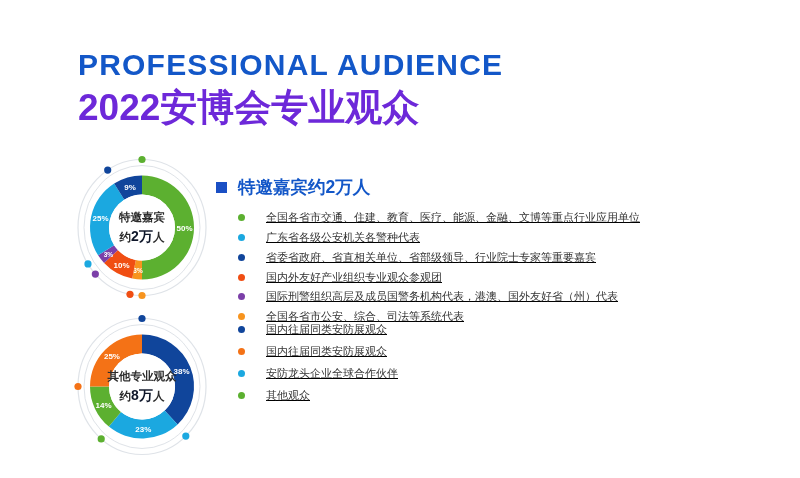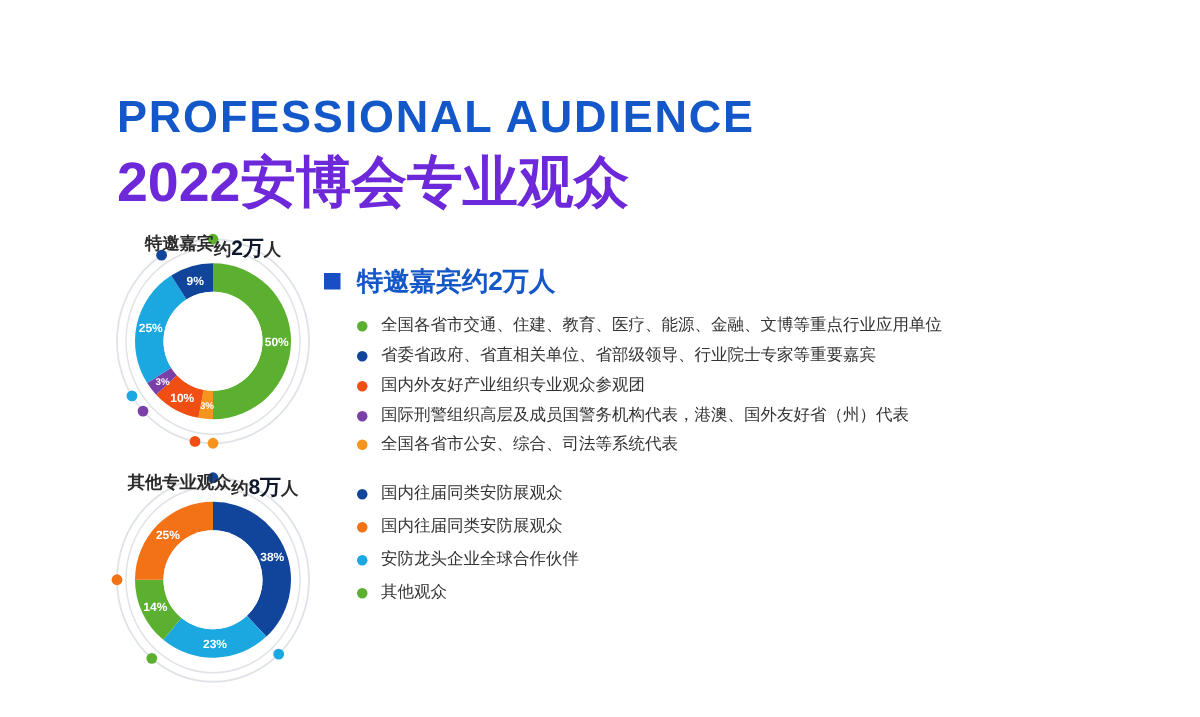--- a/index.html
+++ b/index.html
@@ -6,21 +6,21 @@
   body{
     width:800px;height:478px;
     background:#ffffff;
     font-family:"Liberation Sans","DejaVu Sans",sans-serif;
     overflow:hidden;
     position:relative;
   }
   .page{position:relative;width:800px;height:478px;}
 
   
-  .head{position:absolute;left:78px;top:64px;}
+  .head{position:absolute;left:78px;top:50px;}
   .head-en{
     font-size:30px;font-weight:bold;letter-spacing:1.2px;
     color:#1357c8;line-height:1;white-space:nowrap;
   }
   .head-cn{
     margin-top:9px;
     font-size:37px;font-weight:bold;letter-spacing:0px;
     color:#6d28d9;line-height:1.05;white-space:nowrap;
   }
 
@@ -29,21 +29,21 @@
   #block-1{left:0;top:155px;}
   #block-2{left:0;top:312px;}
 
   .chart-wrap{position:absolute;left:62px;top:0;width:160px;height:145px;}
   #block-2 .chart-wrap{top:2px;}
 
   .donut-svg{display:block;}
 
   .center-label{
     position:absolute;left:0;top:0;width:160px;height:145px;
-    display:flex;flex-direction:row;justify-content:center;
+    display:flex;flex-direction:column;align-items:center;justify-content:center;
     pointer-events:none;
   }
   .center-line{
     font-size:11.5px;font-weight:bold;color:#2b2b2b;line-height:1.45;
     white-space:nowrap;
   }
   .center-line .hl{color:#0f172a;font-size:14px;}
 
   
   .legend{position:absolute;left:216px;top:20px;}
@@ -55,22 +55,23 @@
   }
   .sq{
     width:11px;height:11px;background:#1a4fc4;display:inline-block;flex:0 0 auto;
   }
   .legend-title-text{
     font-size:17.5px;font-weight:bold;color:#1357c8;white-space:nowrap;
   }
 
   .legend-items{margin:0;padding:0;list-style:none;margin-left:22px;}
   .legend-item{
-    display:flex;align-items:flex-start;gap:9px;
+    display:flex;align-items:flex-start;gap:21px;
     margin-bottom:5px;
+    text-decoration:underline;
   }
   #block-2 .legend-item{margin-bottom:7px;}
   .dot{
     width:7px;height:7px;border-radius:50%;flex:0 0 auto;margin-top:4px;
   }
   .legend-text{
     font-size:11px;color:#333333;line-height:1.35;white-space:nowrap;
   }
 </style>
 </head>
@@ -118,20 +119,24 @@
       <div class="legend-title">
         <span class="sq"></span>
         <span class="legend-title-text">特邀嘉宾约2万人</span>
       </div>
       <ul class="legend-items">
           <li class="legend-item">
             <span class="dot" style="background: rgb(92, 176, 48);"></span>
             <span class="legend-text">全国各省市交通、住建、教育、医疗、能源、金融、文博等重点行业应用单位</span>
           </li>
           <li class="legend-item">
+            <span class="dot" style="background: rgb(27, 168, 224);"></span>
+            <span class="legend-text">广东省各级公安机关各警种代表</span>
+          </li>
+          <li class="legend-item">
             <span class="dot" style="background: rgb(16, 69, 155);"></span>
             <span class="legend-text">省委省政府、省直相关单位、省部级领导、行业院士专家等重要嘉宾</span>
           </li>
           <li class="legend-item">
             <span class="dot" style="background: rgb(240, 78, 19);"></span>
             <span class="legend-text">国内外友好产业组织专业观众参观团</span>
           </li>
           <li class="legend-item">
             <span class="dot" style="background: rgb(123, 63, 168);"></span>
             <span class="legend-text">国际刑警组织高层及成员国警务机构代表，港澳、国外友好省（州）代表</span>

